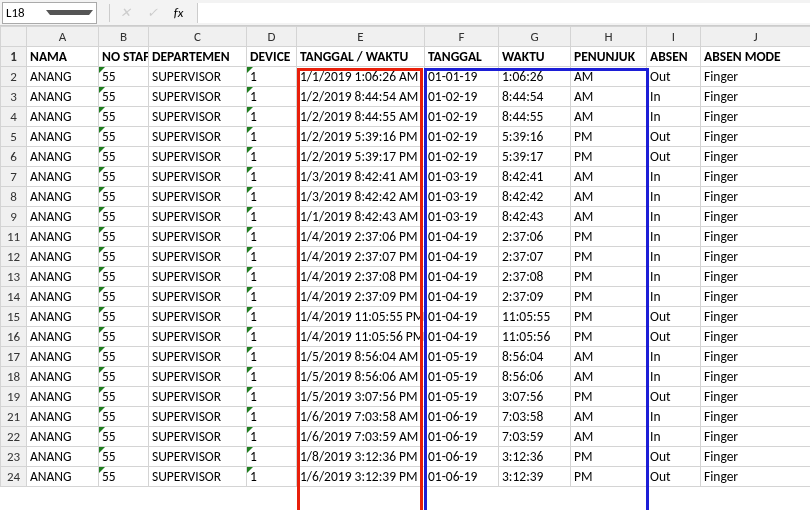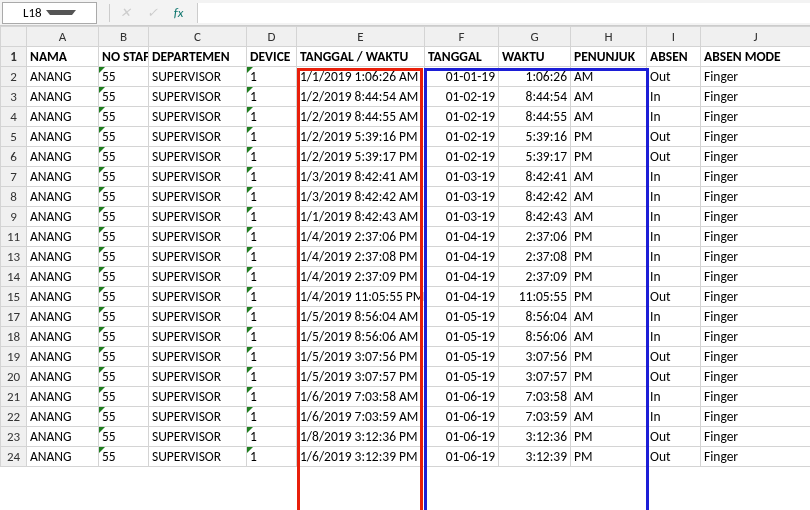--- a/index.html
+++ b/index.html
@@ -22,21 +22,21 @@
     background: #f3f3f3;
   }
   .name-box {
     width: 95px;
     height: 22px;
     margin: 2px 0 2px 2px;
     border: 1px solid #aaa;
     background: #fff;
     display: flex;
     align-items: center;
-    padding: 0 20px;
+    padding: 0 3px;
     font-size: 13px;
   }
   .name-box span { flex: 1; }
   .dropdown-icon {
     width: 0; height: 0;
     border-left: 4px solid transparent;
     border-right: 4px solid transparent;
     border-top: 5px solid #555;
   }
   .fx-area {
@@ -45,21 +45,21 @@
     margin-left: 10px;
     font-size: 13px;
     color: #888;
   }
   .fx-btn {
     padding: 0 8px;
     font-style: italic;
     color: #ccc;
   }
   .fx-btn.check { color: #ccc; }
-  .fx-btn.fx { color: #0f766e; }
+  .fx-btn.fx { color: #000000; }
   .fx-sep { width: 1px; height: 18px; background: #ccc; margin: 0 2px; }
   .formula-bar {
     flex: 1;
     height: 20px;
     border-left: 1px solid #ccc;
     margin-left: 6px;
     background: #fff;
   }
 
   .grid-wrap {
@@ -89,21 +89,21 @@
   .corner { background: #f0f0f0; }
   .rowhdr {
     background: #f0f0f0;
     text-align: center;
     color: #333;
     font-size: 13px;
     width: 26px;
   }
   td.cell { padding: 0 3px; }
   td.al  { text-align: left; }
-  td.ar  { text-align: right; }
+  td.ar  { }
   .hdr-row td { font-weight: bold; }
   .green-tri {
     position: relative;
     margin-left: 35px;
   }
   .green-tri::before {
     content: "";
     position: absolute;
     top: 0; left: 0;
     border-top: 6px solid #1e7e1e;
@@ -315,20 +315,33 @@
           <td class="cell al">SUPERVISOR</td>
           <td class="cell al green-tri">1</td>
           <td class="cell al">1/4/2019 2:37:06 PM</td>
           <td class="cell ar">01-04-19</td>
           <td class="cell ar">2:37:06</td>
           <td class="cell al">PM</td>
           <td class="cell al">In</td>
           <td class="cell al">Finger</td>
         </tr>
         <tr>
+          <td class="rowhdr">12</td>
+          <td class="cell al">ANANG</td>
+          <td class="cell al green-tri">55</td>
+          <td class="cell al">SUPERVISOR</td>
+          <td class="cell al green-tri">1</td>
+          <td class="cell al">1/4/2019 2:37:07 PM</td>
+          <td class="cell ar">01-04-19</td>
+          <td class="cell ar">2:37:07</td>
+          <td class="cell al">PM</td>
+          <td class="cell al">In</td>
+          <td class="cell al">Finger</td>
+        </tr>
+        <tr>
           <td class="rowhdr">13</td>
           <td class="cell al">ANANG</td>
           <td class="cell al green-tri">55</td>
           <td class="cell al">SUPERVISOR</td>
           <td class="cell al green-tri">1</td>
           <td class="cell al">1/4/2019 2:37:08 PM</td>
           <td class="cell ar">01-04-19</td>
           <td class="cell ar">2:37:08</td>
           <td class="cell al">PM</td>
           <td class="cell al">In</td>
@@ -349,20 +362,33 @@
         </tr>
         <tr>
           <td class="rowhdr">15</td>
           <td class="cell al">ANANG</td>
           <td class="cell al green-tri">55</td>
           <td class="cell al">SUPERVISOR</td>
           <td class="cell al green-tri">1</td>
           <td class="cell al">1/4/2019 11:05:55 PM</td>
           <td class="cell ar">01-04-19</td>
           <td class="cell ar">11:05:55</td>
+          <td class="cell al">PM</td>
+          <td class="cell al">Out</td>
+          <td class="cell al">Finger</td>
+        </tr>
+        <tr>
+          <td class="rowhdr">16</td>
+          <td class="cell al">ANANG</td>
+          <td class="cell al green-tri">55</td>
+          <td class="cell al">SUPERVISOR</td>
+          <td class="cell al green-tri">1</td>
+          <td class="cell al">1/4/2019 11:05:56 PM</td>
+          <td class="cell ar">01-04-19</td>
+          <td class="cell ar">11:05:56</td>
           <td class="cell al">PM</td>
           <td class="cell al">Out</td>
           <td class="cell al">Finger</td>
         </tr>
         <tr>
           <td class="rowhdr">17</td>
           <td class="cell al">ANANG</td>
           <td class="cell al green-tri">55</td>
           <td class="cell al">SUPERVISOR</td>
           <td class="cell al green-tri">1</td>
@@ -393,33 +419,20 @@
           <td class="cell al">SUPERVISOR</td>
           <td class="cell al green-tri">1</td>
           <td class="cell al">1/5/2019 3:07:56 PM</td>
           <td class="cell ar">01-05-19</td>
           <td class="cell ar">3:07:56</td>
           <td class="cell al">PM</td>
           <td class="cell al">Out</td>
           <td class="cell al">Finger</td>
         </tr>
         <tr>
-          <td class="rowhdr">20</td>
-          <td class="cell al">ANANG</td>
-          <td class="cell al green-tri">55</td>
-          <td class="cell al">SUPERVISOR</td>
-          <td class="cell al green-tri">1</td>
-          <td class="cell al">1/5/2019 3:07:57 PM</td>
-          <td class="cell ar">01-05-19</td>
-          <td class="cell ar">3:07:57</td>
-          <td class="cell al">PM</td>
-          <td class="cell al">Out</td>
-          <td class="cell al">Finger</td>
-        </tr>
-        <tr>
           <td class="rowhdr">21</td>
           <td class="cell al">ANANG</td>
           <td class="cell al green-tri">55</td>
           <td class="cell al">SUPERVISOR</td>
           <td class="cell al green-tri">1</td>
           <td class="cell al">1/6/2019 7:03:58 AM</td>
           <td class="cell ar">01-06-19</td>
           <td class="cell ar">7:03:58</td>
           <td class="cell al">AM</td>
           <td class="cell al">In</td>

